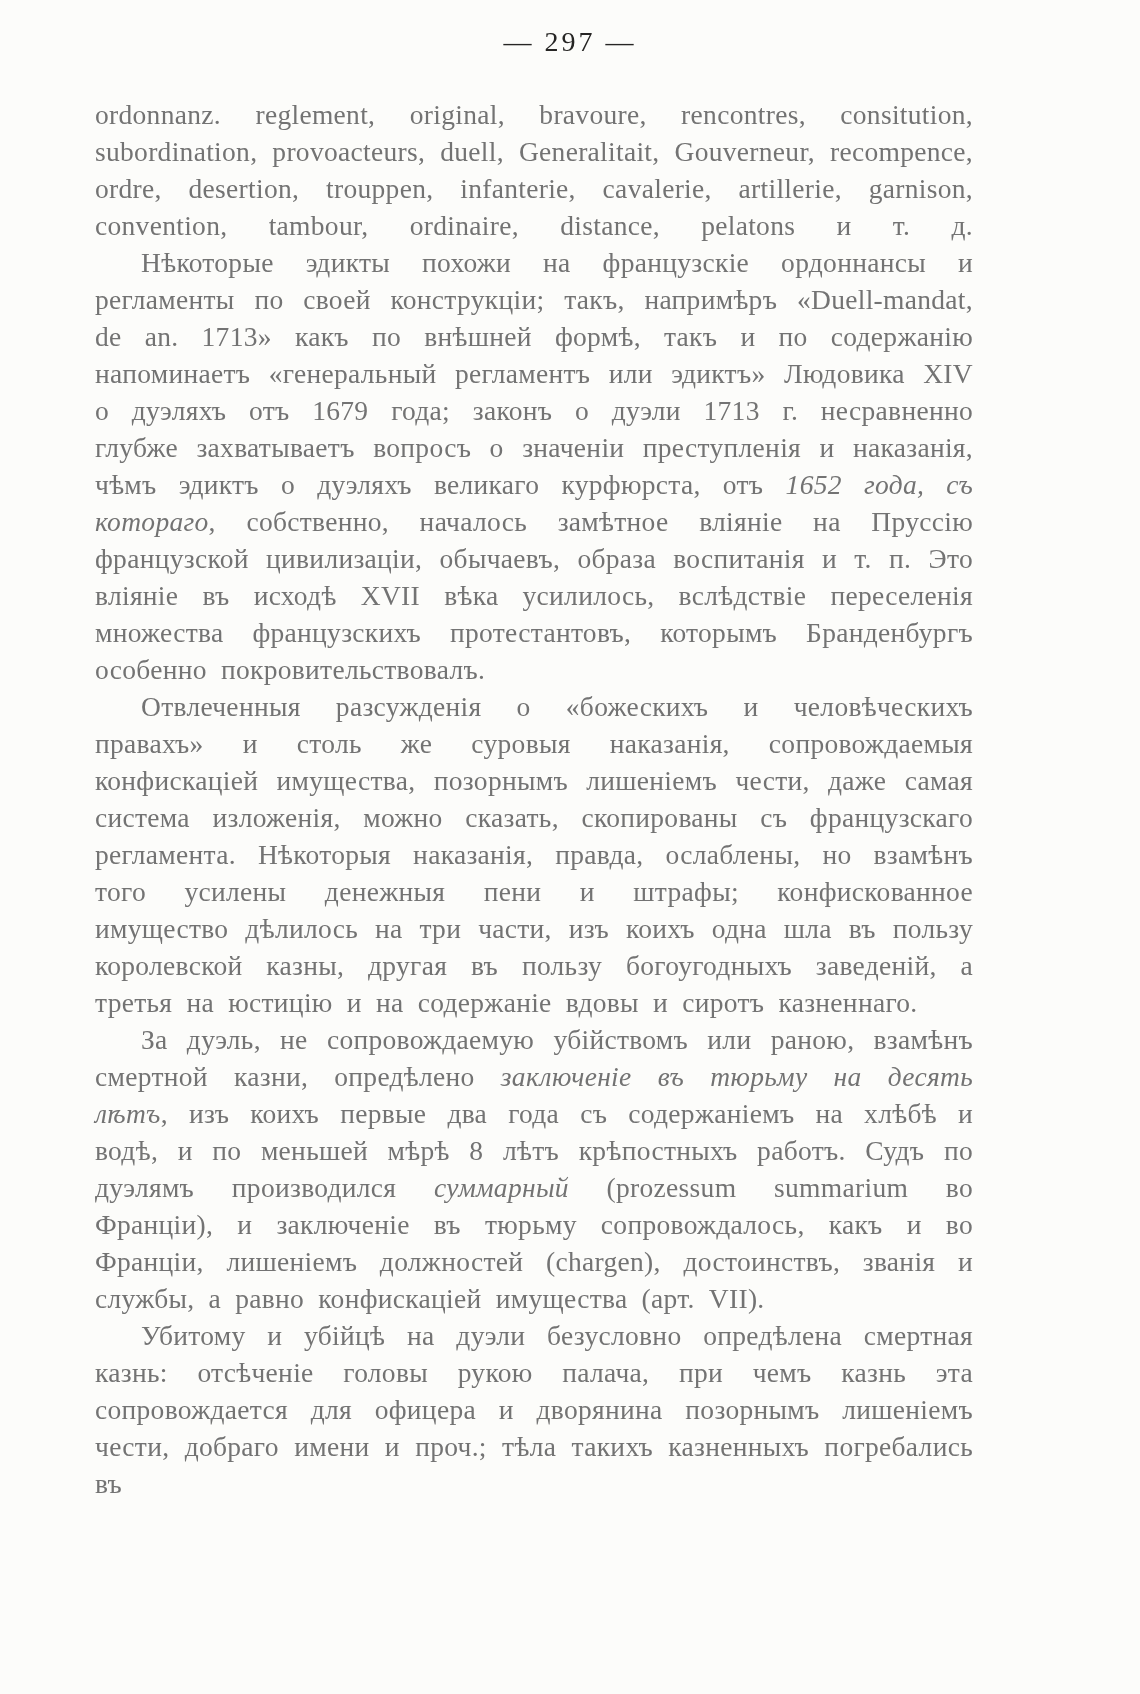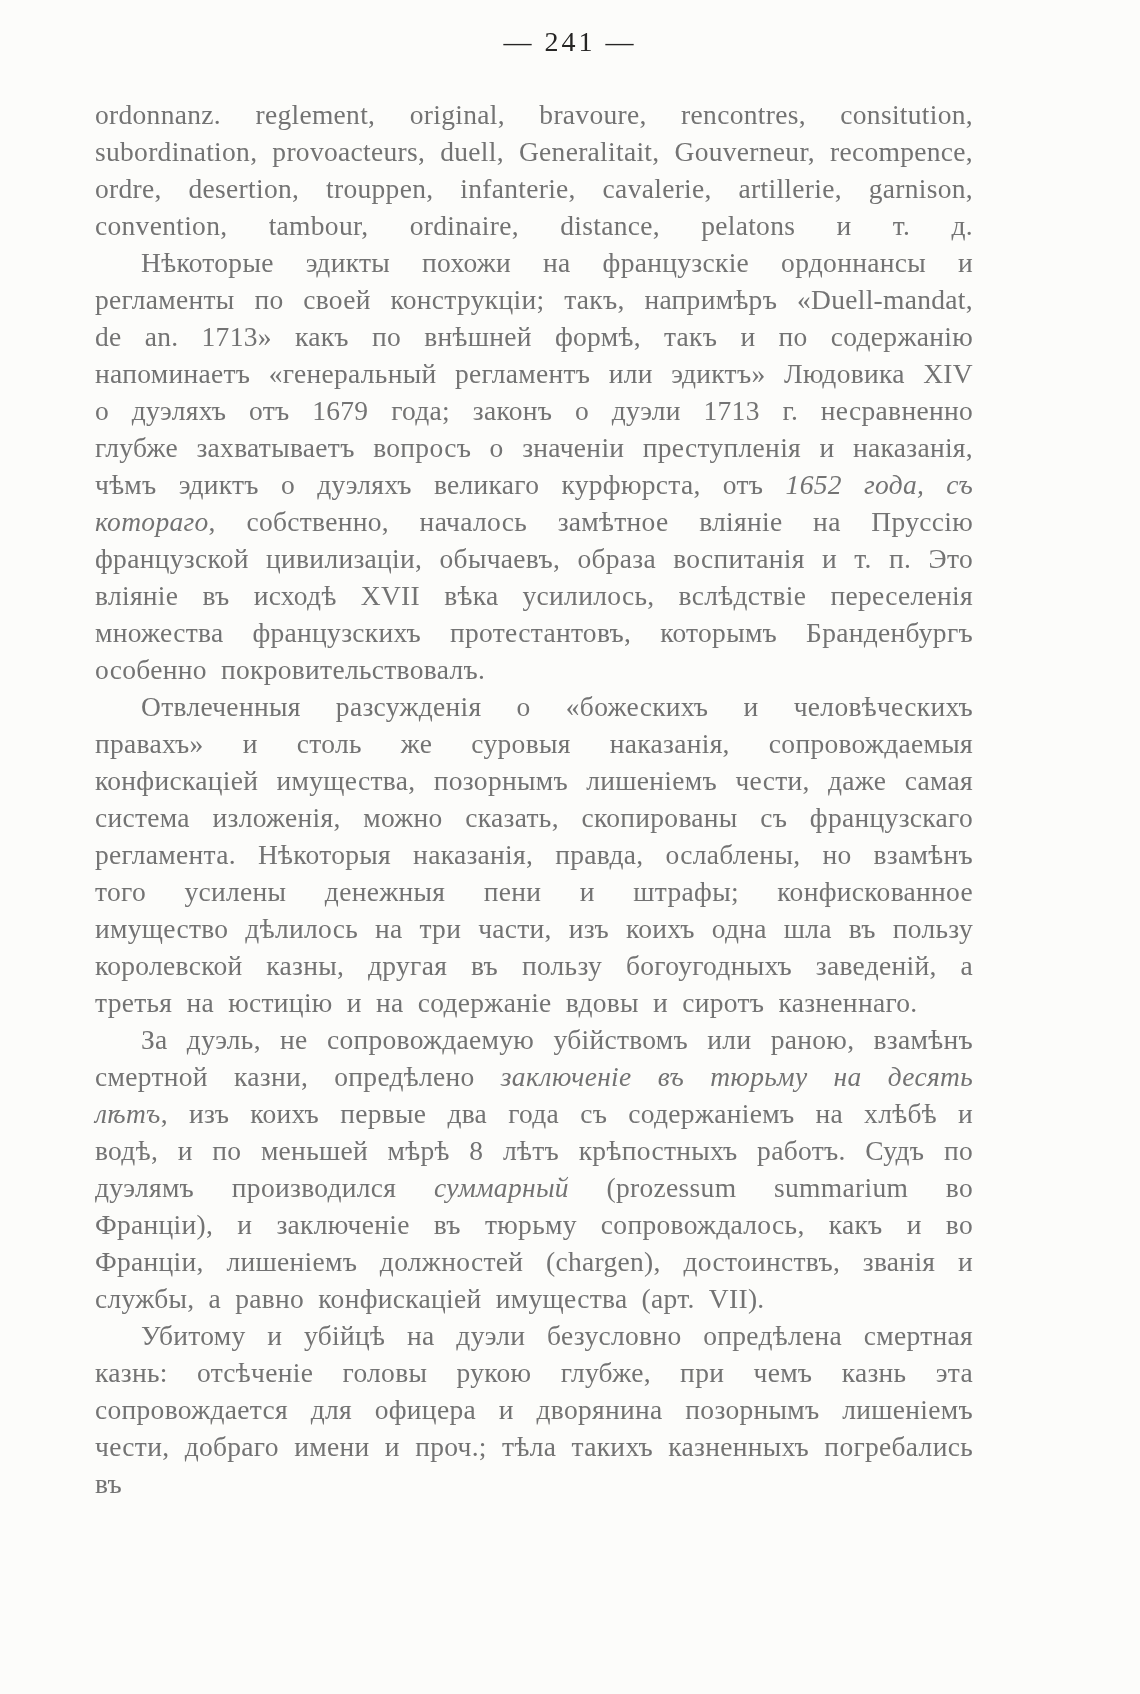--- a/index.html
+++ b/index.html
@@ -50,21 +50,21 @@
     text-align-last: justify;
   }
   .content p em {
     font-style: italic;
   }
 </style>
 </head>
 <body>
 
 <div class="page">
-  <div class="page-number">— 241 —</div>
+  <div class="page-number">— 297 —</div>
   <div class="content">
       <p class="justify-last"><span>ordonnanz. reglement, original, bravoure, rencontres, consitution, subordination, provoacteurs, duell, Generalitait, Gouverneur, recompence, ordre, desertion, trouppen, infanterie, cavalerie, artillerie, garnison, convention, tambour, ordinaire, distance, pelatons и т. д.</span></p>
       <p class="indent"><span>Нѣкоторые эдикты похожи на французскіе ордоннансы и регламенты по своей конструкціи; такъ, напримѣръ «Duell-mandat, de an. 1713» какъ по внѣшней формѣ, такъ и по содержанію напоминаетъ «генеральный регламентъ или эдиктъ» Людовика XIV о дуэляхъ отъ 1679 года; законъ о дуэли 1713 г. несравненно глубже захватываетъ вопросъ о значеніи преступленія и наказанія, чѣмъ эдиктъ о дуэляхъ великаго курфюрста, отъ </span><em>1652 года, съ котораго</em><span>, собственно, началось замѣтное вліяніе на Пруссію французской цивилизаціи, обычаевъ, образа воспитанія и т. п. Это вліяніе въ исходѣ XVII вѣка усилилось, вслѣдствіе переселенія множества французскихъ протестантовъ, которымъ Бранденбургъ особенно покровительствовалъ.</span></p>
       <p class="indent"><span>Отвлеченныя разсужденія о «божескихъ и человѣческихъ правахъ» и столь же суровыя наказанія, сопровождаемыя конфискаціей имущества, позорнымъ лишеніемъ чести, даже самая система изложенія, можно сказать, скопированы съ французскаго регламента. Нѣкоторыя наказанія, правда, ослаблены, но взамѣнъ того усилены денежныя пени и штрафы; конфискованное имущество дѣлилось на три части, изъ коихъ одна шла въ пользу королевской казны, другая въ пользу богоугодныхъ заведеній, а третья на юстицію и на содержаніе вдовы и сиротъ казненнаго.</span></p>
       <p class="indent"><span>За дуэль, не сопровождаемую убійствомъ или раною, взамѣнъ смертной казни, опредѣлено </span><em>заключеніе въ тюрьму на десять лѣтъ</em><span>, изъ коихъ первые два года съ содержаніемъ на хлѣбѣ и водѣ, и по меньшей мѣрѣ 8 лѣтъ крѣпостныхъ работъ. Судъ по дуэлямъ производился </span><em>суммарный</em><span> (prozessum summarium во Франціи), и заключеніе въ тюрьму сопровождалось, какъ и во Франціи, лишеніемъ должностей (chargen), достоинствъ, званія и службы, а равно конфискаціей имущества (арт. VII).</span></p>
-      <p class="indent justify-last"><span>Убитому и убійцѣ на дуэли безусловно опредѣлена смертная казнь: отсѣченіе головы рукою глубже, при чемъ казнь эта сопровождается для офицера и дворянина позорнымъ лишеніемъ чести, добраго имени и проч.; тѣла такихъ казненныхъ погребались въ</span></p>
+      <p class="indent justify-last"><span>Убитому и убійцѣ на дуэли безусловно опредѣлена смертная казнь: отсѣченіе головы рукою палача, при чемъ казнь эта сопровождается для офицера и дворянина позорнымъ лишеніемъ чести, добраго имени и проч.; тѣла такихъ казненныхъ погребались въ</span></p>
     </div>
 </div>
 
 </body></html>

